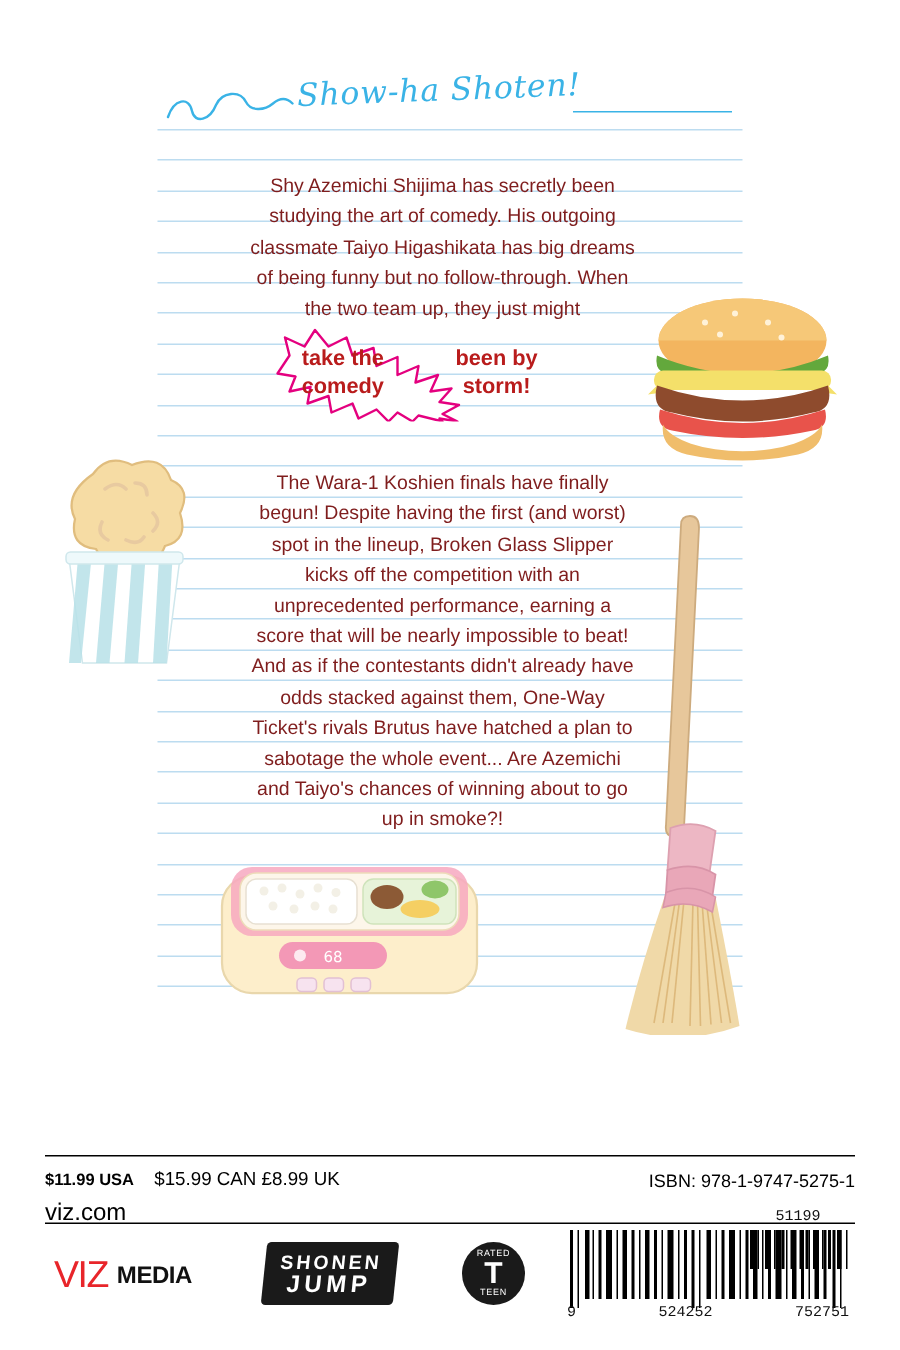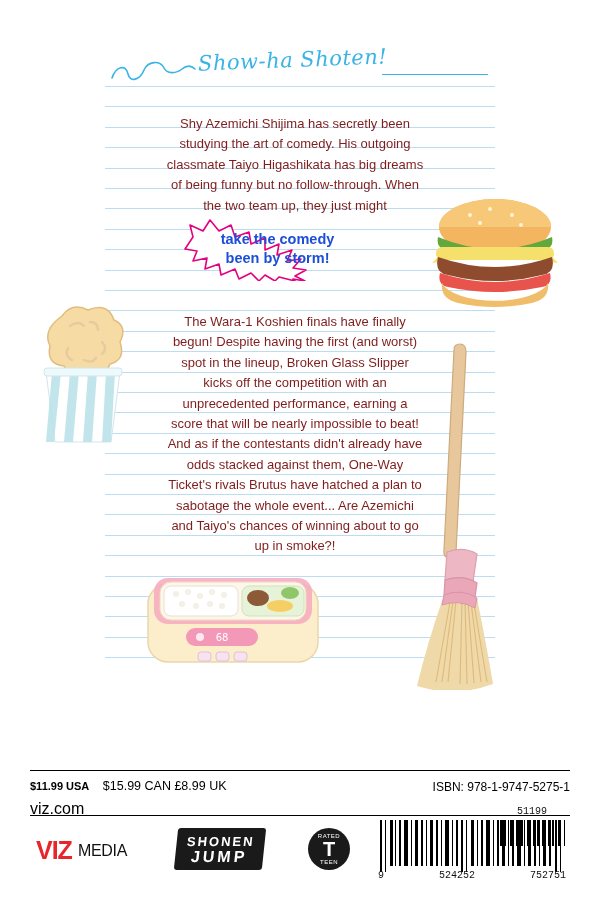--- a/index.html
+++ b/index.html
@@ -85,28 +85,28 @@
     position: absolute;
     left: 175px;
     top: 217px;
     width: 205px;
     height: 64px;
   }
   #callout-text {
     position: absolute;
     inset: 0;
     display: flex;
-    flex-direction: column;
+    flex-direction: row;
     align-items: center;
     justify-content: center;
-    text-align: left;
+    text-align: center;
     font-size: 14.5px;
     line-height: 19px;
     font-weight: bold;
-    color: #1d4ed8;
+    color: #b91c1c;
     z-index: 2;
   }
 
   
   #burger  { position: absolute; left: 420px; top: 195px; }
   #friedchicken { position: absolute; left: 28px; top: 300px; }
   #broom   { position: absolute; left: 400px; top: 340px; }
   #bento   { position: absolute; left: 142px; top: 568px; }
 
   
@@ -158,27 +158,27 @@
   #viz-logo {
     position: absolute;
     left: 36px;
     top: 836px;
     display: flex;
     align-items: center;
     gap: 6px;
   }
   #viz-mark {
     color: #e8252a;
-    font-weight: bold;
+    font-weight: normal;
     font-size: 25px;
     letter-spacing: -1px;
     font-family: "Liberation Sans", sans-serif;
   }
   #viz-media-word {
-    font-weight: normal;
+    font-weight: bold;
     font-size: 16px;
     letter-spacing: -0.3px;
   }
 
   #sj-logo {
     position: absolute;
     left: 176px;
     top: 828px;
     width: 88px;
     height: 42px;

